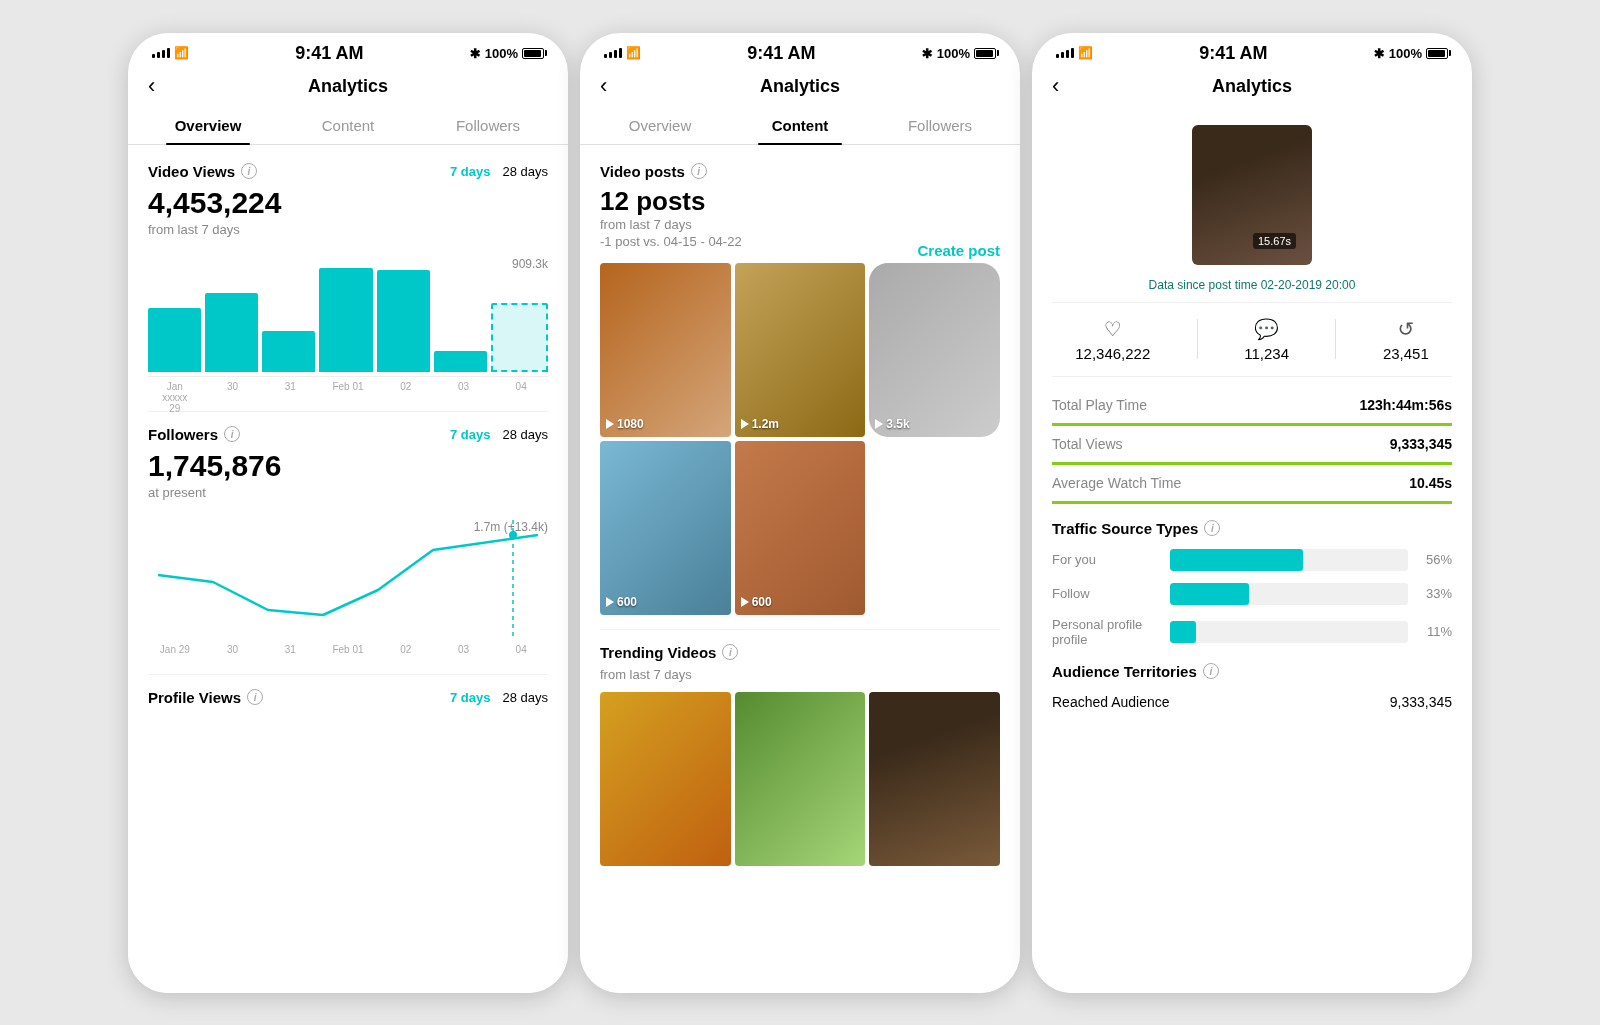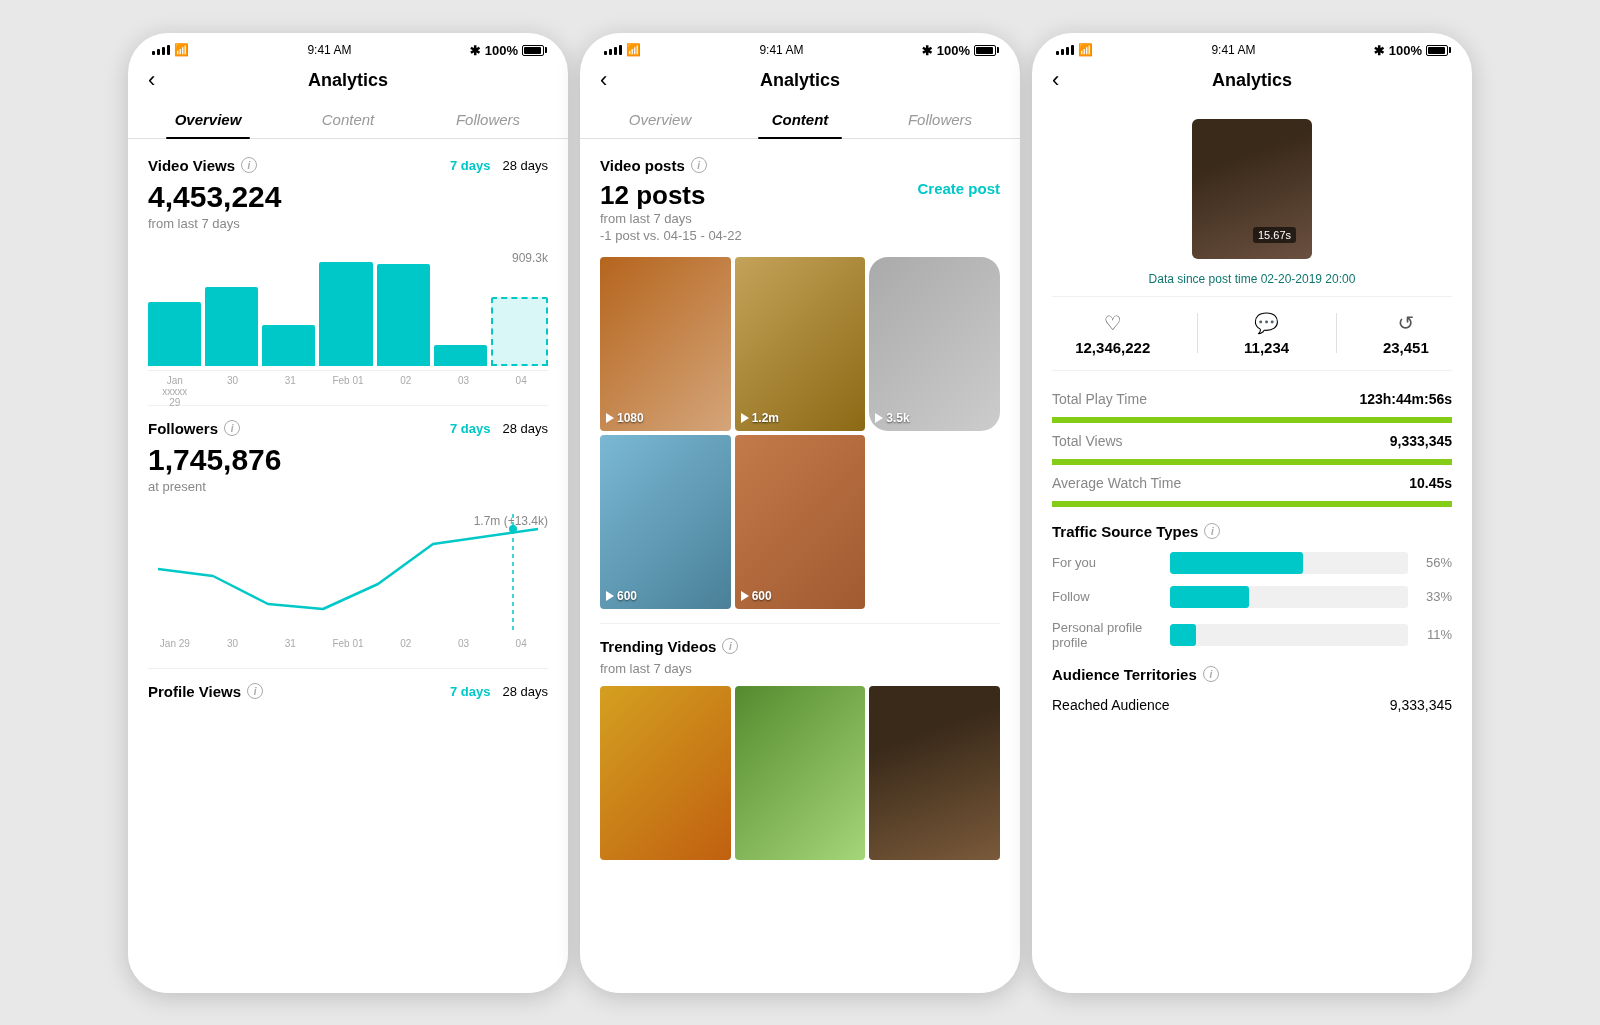--- a/index.html
+++ b/index.html
@@ -26,21 +26,21 @@
     }
     .status-bar {
       display: flex;
       justify-content: space-between;
       align-items: center;
       padding: 10px 24px 6px;
       font-size: 13px;
       font-weight: 600;
     }
     .status-left { display: flex; align-items: center; gap: 4px; }
-    .status-center { font-size: 12px; font-weight: 400; }
+    .status-center { font-size: 18px; font-weight: 700; }
     .status-right { display: flex; align-items: center; gap: 4px; font-size: 13px; }
     .signal-bars { display: flex; align-items: flex-end; gap: 2px; }
     .signal-bars span { background: #000; display: block; width: 3px; border-radius: 1px; }
     .wifi-icon { font-size: 12px; }
     .battery-icon { width: 22px; height: 11px; border: 1.5px solid #000; border-radius: 2px; position: relative; display: flex; align-items: center; padding: 1px; }
     .battery-icon::after { content:''; position:absolute; right:-4px; top:50%; transform:translateY(-50%); width:2px; height:6px; background:#000; border-radius:0 1px 1px 0; }
     .battery-fill { background: #000; height: 100%; width: 95%; border-radius: 1px; }
     .nav-bar {
       display: flex;
       align-items: center;
@@ -66,21 +66,20 @@
       padding: 0 10px;
     }
     .tab {
       flex: 1;
       text-align: center;
       padding: 10px 0;
       font-size: 15px;
       color: #999;
       cursor: pointer;
       position: relative;
-      font-style: italic;
     }
     .tab.active {
       color: #000;
       font-weight: 700;
     }
     .tab.active::after {
       content: '';
       position: absolute;
       bottom: -1px;
       left: 50%;
@@ -187,21 +186,21 @@
       right: 0;
       top: 0;
       font-size: 12px;
       color: #888;
     }
     svg.line-chart { width: 100%; height: 120px; display: block; }
     
     .video-posts-header {
       display: flex;
       justify-content: space-between;
-      align-items: flex-start;
+      align-items: flex-end;
       margin-bottom: 4px;
     }
     .posts-count { font-size: 26px; font-weight: 700; }
     .create-post-btn { color: #00c8c8; font-size: 15px; font-weight: 600; cursor: pointer; }
     .grid-3 {
       display: grid;
       grid-template-columns: repeat(3, 1fr);
       gap: 4px;
       margin-bottom: 4px;
     }
@@ -292,27 +291,27 @@
       border-bottom: 1px solid #f0f0f0;
       margin: 10px 0;
     }
     .metric-item {
       display: flex;
       flex-direction: column;
       align-items: center;
       gap: 4px;
     }
     .metric-icon { font-size: 20px; color: #555; }
-    .metric-value { font-size: 15px; font-weight: 700; }
+    .metric-value { font-size: 15px; font-weight: 400; }
     .metric-sep { width: 1px; height: 40px; background: #e0e0e0; }
     .stat-row {
       display: flex;
       justify-content: space-between;
       padding: 10px 0;
-      border-bottom: 6px solid #84cc16;
+      border-bottom: 3px solid #84cc16;
       font-size: 14px;
     }
     .stat-row-label { color: #888; }
     .stat-row-value { font-weight: 600; }
     .traffic-section { margin-top: 16px; }
     .traffic-title { font-size: 15px; font-weight: 700; margin-bottom: 12px; display: flex; align-items: center; gap: 6px; }
     .traffic-bar-row {
       display: flex;
       align-items: center;
       margin-bottom: 12px;

